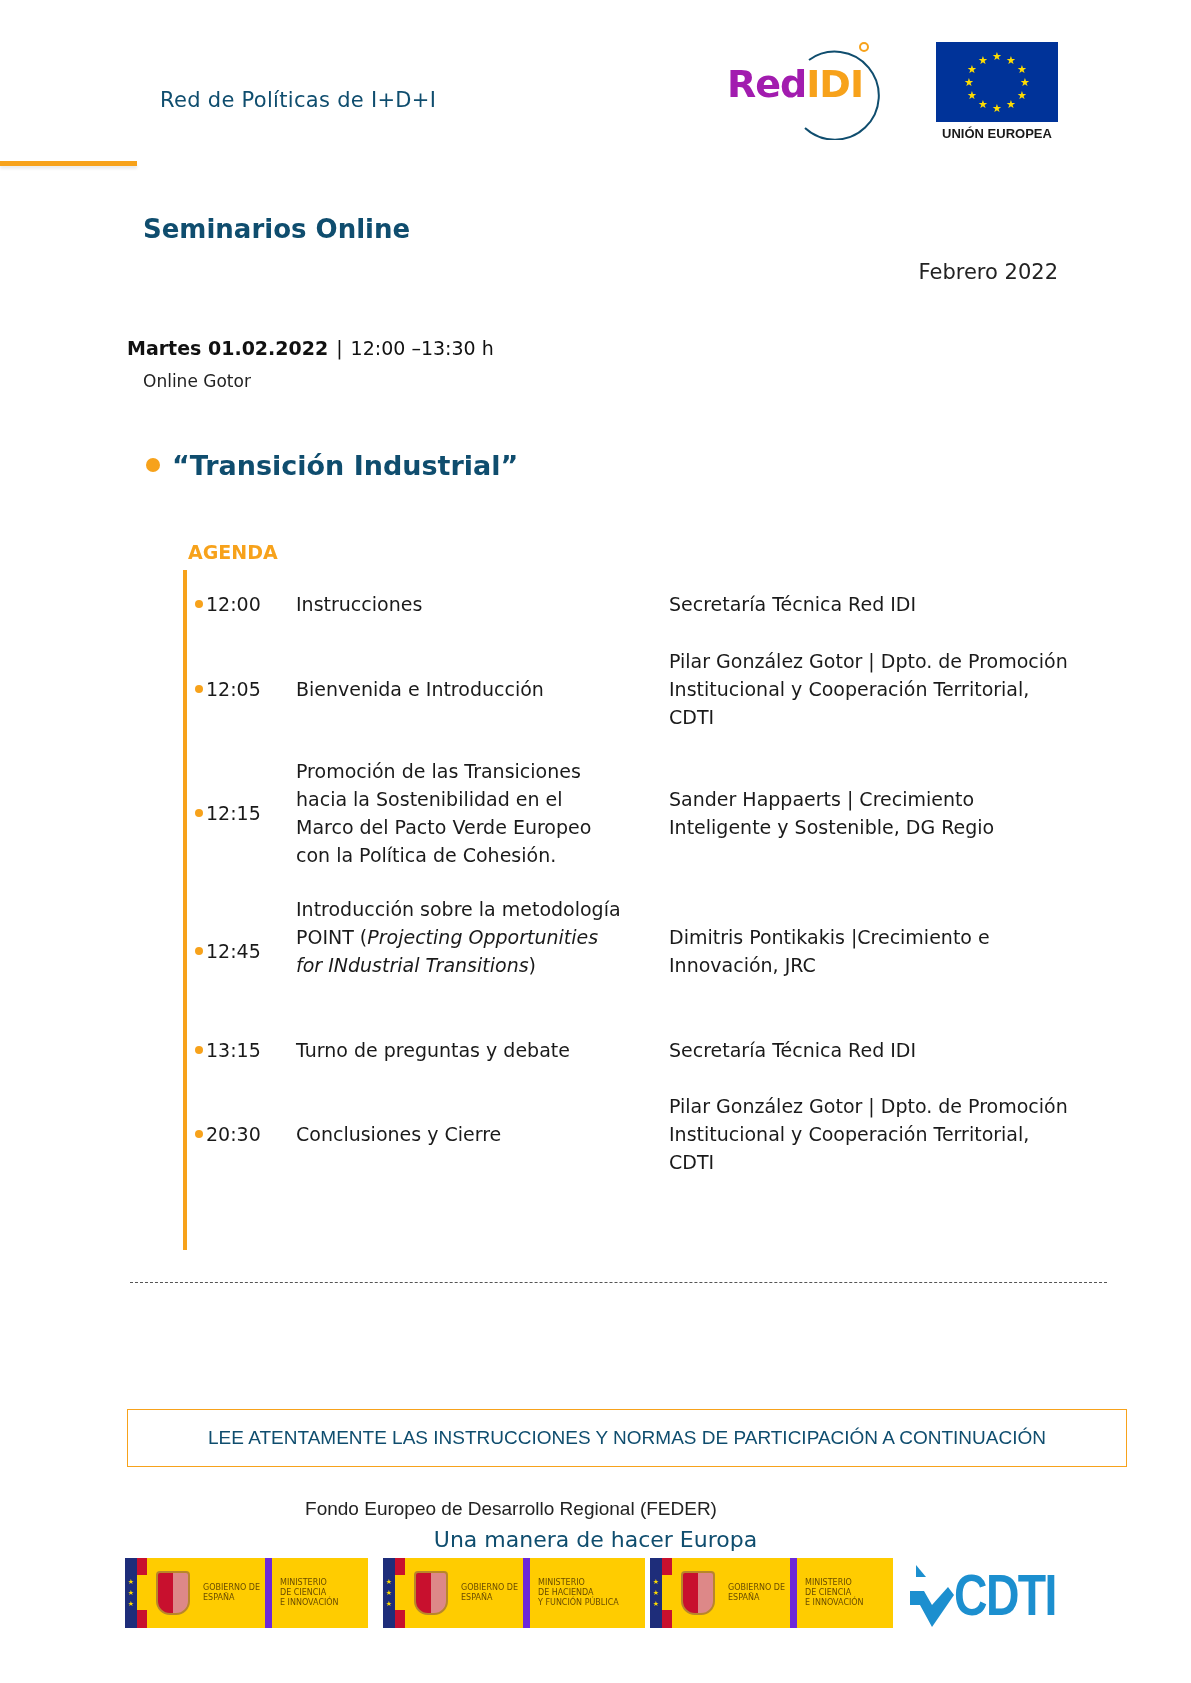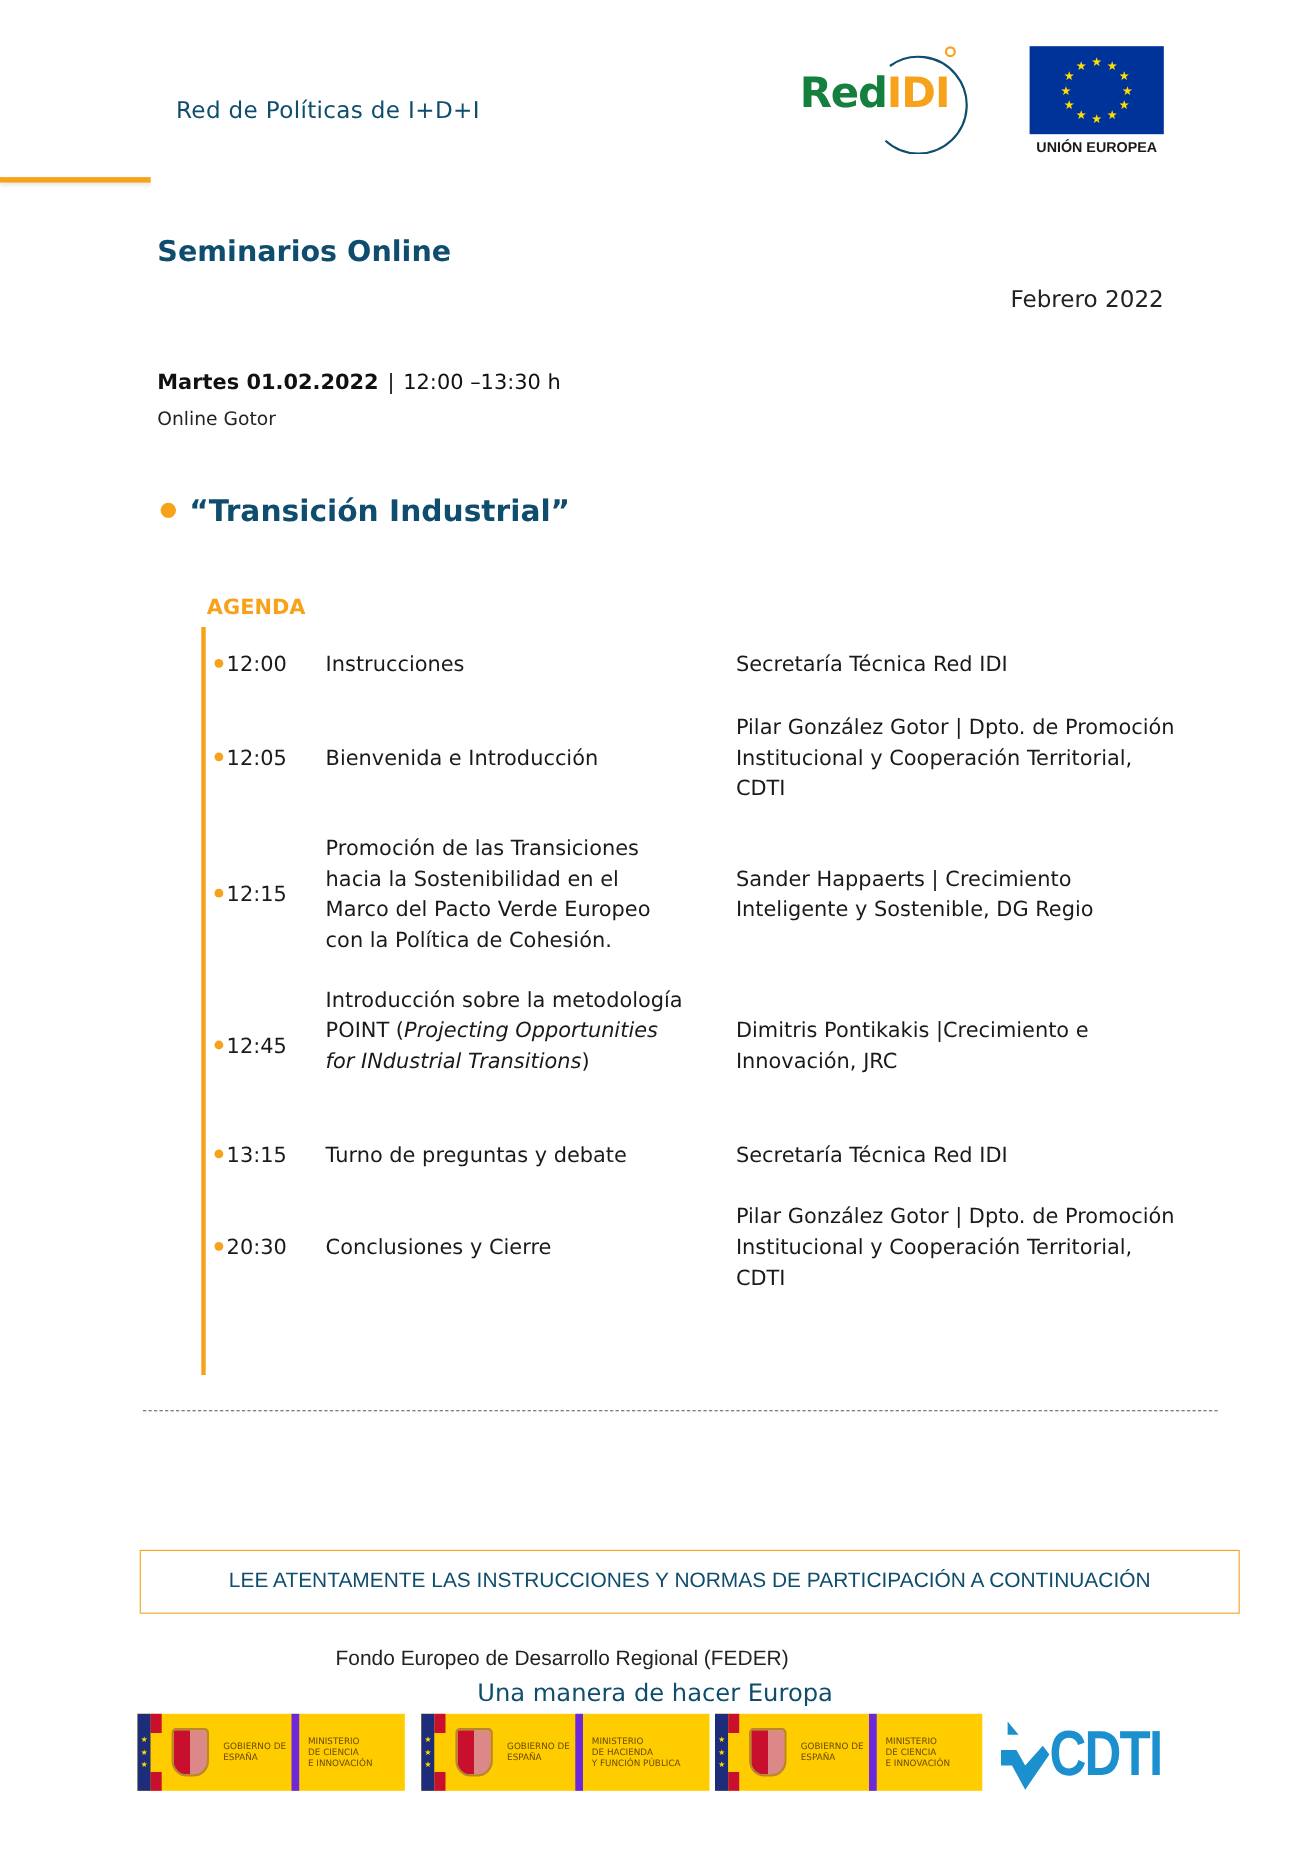--- a/index.html
+++ b/index.html
@@ -5,32 +5,32 @@
   html, body { margin:0; padding:0; background:#ffffff; }
   body { width:1191px; height:1683px; position:relative; overflow:hidden;
          font-family:"DejaVu Sans", "Liberation Sans", sans-serif; color:#1a1a1a; }
   .abs { position:absolute; }
   .brand-title { left:160px; top:88px; font-size:21px; color:#0f4d6e; letter-spacing:0.3px; font-weight:normal; white-space:nowrap; }
   .top-bar { left:0; top:161px; width:137px; height:5px; background:#f7a21b; box-shadow:0 3px 3px rgba(0,0,0,0.08); }
 
   
   .redidi { left:727px; top:40px; width:180px; height:100px; }
   .redidi .txt { position:absolute; left:0; top:22px; font-size:38px; font-weight:bold; font-family:"DejaVu Sans", sans-serif; letter-spacing:-1px; white-space:nowrap; }
-  .redidi .txt .red { color:#15803d; }
+  .redidi .txt .red { color:#a21caf; }
   .redidi .txt .idi { color:#f7a21b; }
 
   
   .eu { left:936px; top:42px; width:122px; height:100px; }
   .eu .flag { position:absolute; left:0; top:0; width:122px; height:80px; background:#003399; }
   .eu .label { position:absolute; left:0; top:84px; width:122px; text-align:center; font-family:"Liberation Sans", sans-serif; font-weight:bold; font-size:13px; color:#1a1a1a; white-space:nowrap; }
 
   .section-title { left:143px; top:214px; font-size:26px; font-weight:bold; color:#0f4d6e; white-space:nowrap; }
   .date-right { right:133px; top:260px; font-size:21px; color:#222; white-space:nowrap; }
 
-  .event-line { left:143px; top:337px; font-size:19px; color:#111; white-space:nowrap; }
+  .event-line { left:127px; top:337px; font-size:19px; color:#111; white-space:nowrap; }
   .event-line b { font-weight:bold; }
   .event-line .sep { margin:0 8px; }
   .location { left:143px; top:371px; font-size:17px; color:#222; white-space:nowrap; }
 
   .topic { left:146px; top:450px; font-size:27px; font-weight:bold; color:#0f4d6e; white-space:nowrap; }
   .topic .dot { display:inline-block; width:14px; height:14px; border-radius:50%; background:#f7a21b; margin-right:12px; vertical-align:middle; position:relative; top:-3px; }
 
   .agenda-label { left:188px; top:541px; font-size:19px; font-weight:bold; color:#f7a21b; }
   .agenda-line { left:183px; top:570px; width:4px; height:680px; background:#f7a21b; }
 

